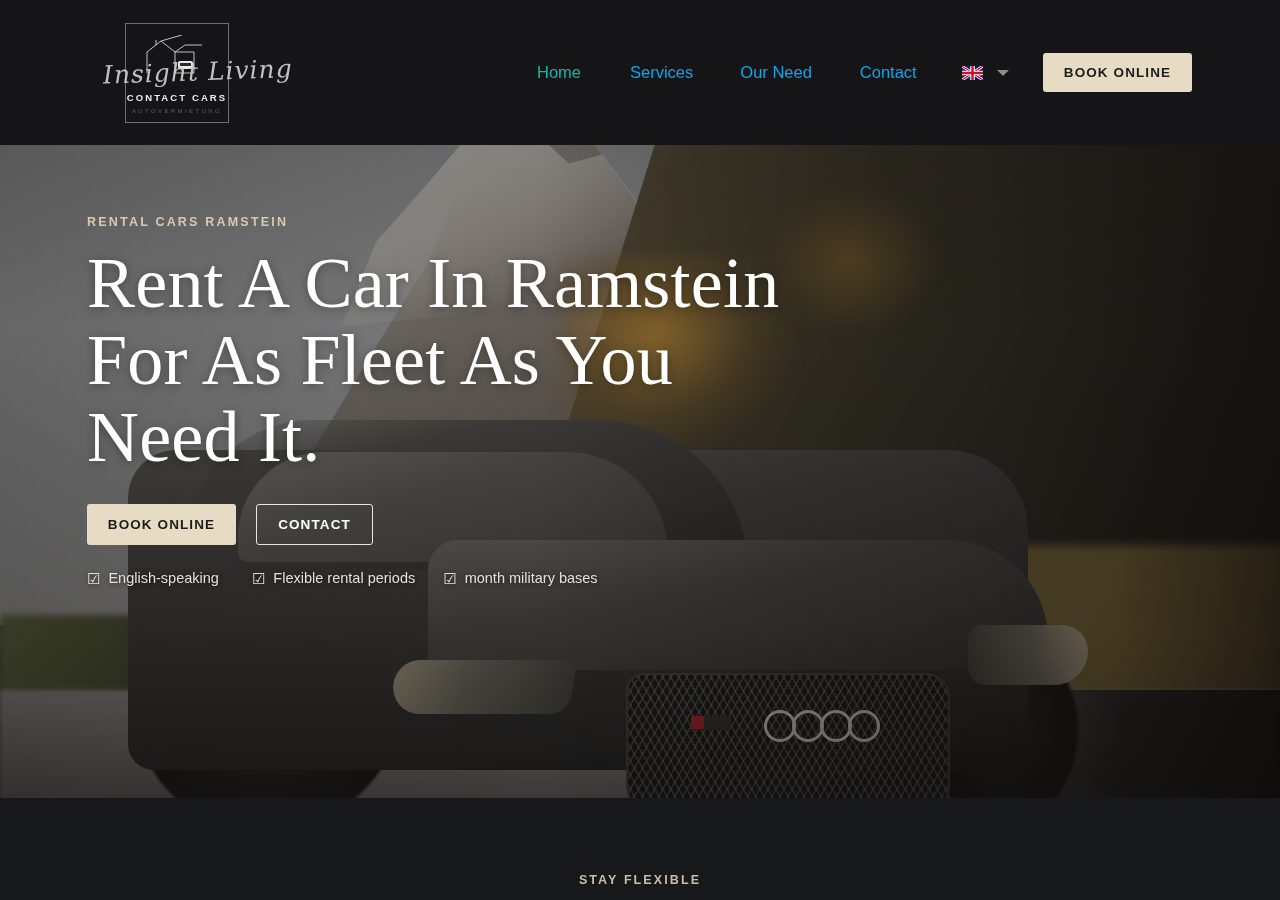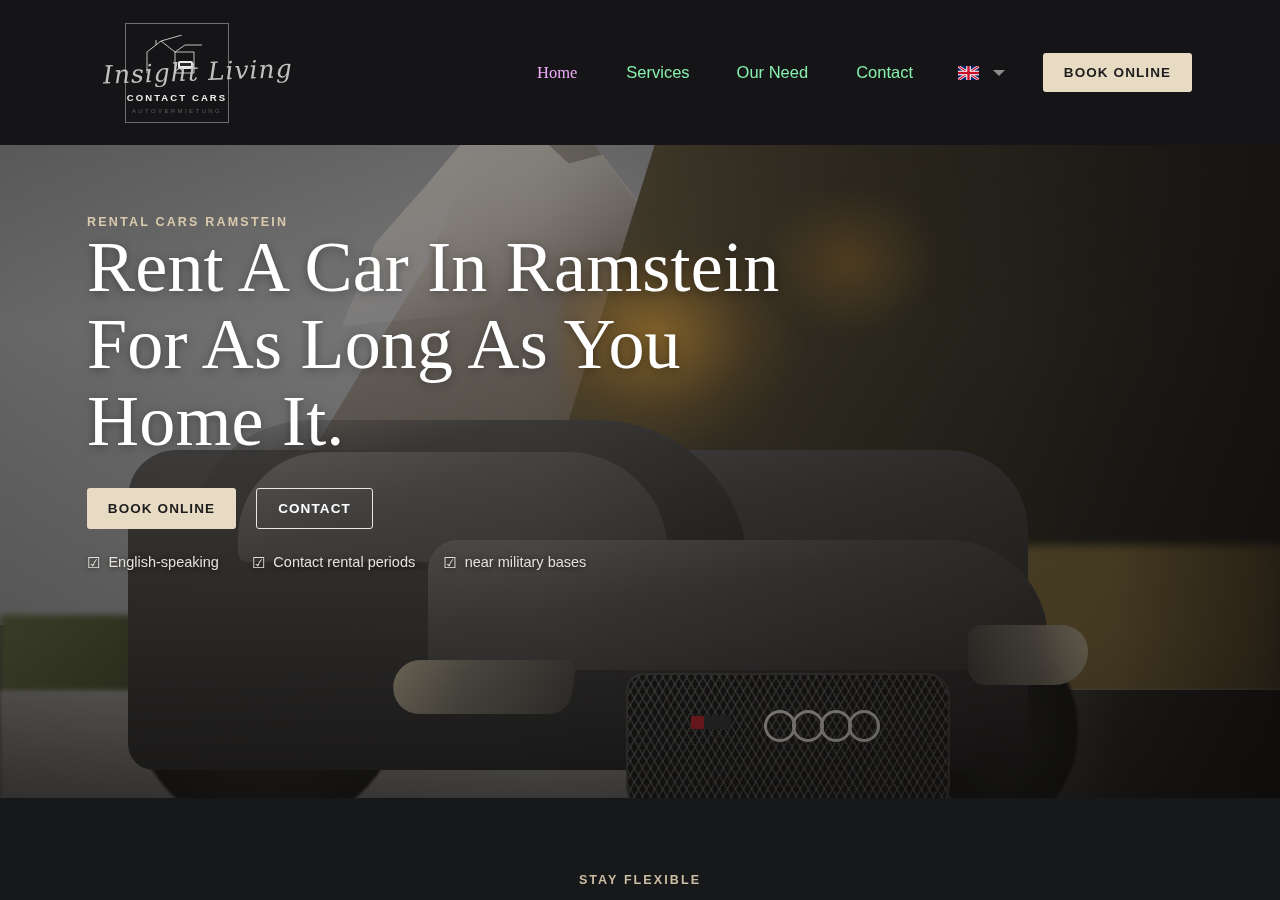--- a/index.html
+++ b/index.html
@@ -24,22 +24,22 @@
     color:#cfcfcf; letter-spacing:1px; white-space:nowrap; opacity:.92;
     transform:rotate(-2deg);
   }
   .logo-rc{ position:absolute; bottom:19px; left:0; width:100%; text-align:center;
     font-size:9.5px; font-weight:bold; letter-spacing:2.1px; color:#ededed; }
   .logo-av{ position:absolute; bottom:8px; left:0; width:100%; text-align:center;
     font-size:6px; letter-spacing:2.4px; color:#5c5c5c; }
 
   .main-nav{ position:absolute; left:537px; top:0; height:145px;
     display:flex; align-items:center; gap:0; }
-  .nav-link{ font-size:16.5px; color:#86efac; text-decoration:none; display:block; }
-  .nav-link.active{ color:#f0abfc;font-family:Liberation Serif, serif; }
+  .nav-link{ font-size:16.5px; color:#0ea5e9; text-decoration:none; display:block; }
+  .nav-link.active{ color:#14b8a6; }
   .nav-gap1{ width:49px; } .nav-gap2{ width:47px; }
   .nav-gap3{ width:48px; } .nav-gap4{ width:45px; }
 
   .lang-switch{ display:flex; align-items:center; gap:14px; }
   .flag{ width:21px; height:14px; display:block; border-radius:1px; }
   .chev{ width:0;height:0;border-left:6px solid transparent;border-right:6px solid transparent;
          border-top:6px solid #8d8d8d; }
 
   .book-btn-top{
     position:absolute; left:1043px; top:53px; width:149px; height:39px;
@@ -124,21 +124,21 @@
      background:radial-gradient(ellipse at 50% 50%, #262524 0%, #141413 55%, #0c0c0b 100%);
      border-radius:50%; filter:blur(1.5px); }
 
   .hero-veil{ position:absolute; inset:0;
      background:linear-gradient(90deg, rgba(24,22,20,.30) 0%, rgba(24,22,20,.10) 42%, rgba(18,16,14,.35) 78%, rgba(14,12,11,.62) 100%); }
   .hero-veil2{ position:absolute; inset:0;
      background:linear-gradient(180deg, rgba(20,19,18,.20) 0%, rgba(20,19,18,0) 28%, rgba(14,13,12,.12) 75%, rgba(12,11,10,.35) 100%); }
 
   .hero-content{ position:absolute; left:87px; top:70px; width:720px; z-index:5; }
   .eyebrow{ font-size:12.5px; letter-spacing:2.2px; color:#d9c9ad; font-weight:600;
-     text-transform:uppercase; }
+     text-transform:uppercase; margin-bottom:16px; }
   .hero-title{ font-family:"Liberation Serif", serif; font-weight:normal;
      font-size:72px; line-height:77px; color:#ffffff; letter-spacing:.2px;
      text-shadow:0 2px 10px rgba(0,0,0,.35); }
   .hero-text{ margin-top:29px; width:672px; font-size:17.5px; line-height:23.5px;
      color:#dedad5; text-shadow:0 1px 6px rgba(0,0,0,.55); }
   .hero-actions{ margin-top:28px; display:flex; align-items:center; gap:20px; }
   .btn-primary{ width:149px; height:41px; background:#e8dbc4; color:#1d1d1d;
      border:none; border-radius:3px; font-size:13.5px; font-weight:bold; letter-spacing:1.1px;
      font-family:"Liberation Sans", sans-serif; cursor:pointer; }
   .btn-outline{ width:117px; height:41px; background:transparent; color:#ffffff;
@@ -242,41 +242,41 @@
       </div>
 
     </div>
   </div>
 
   <div class="hero-veil"></div>
   <div class="hero-veil2"></div>
 
   <div class="hero-content">
     <div class="eyebrow">RENTAL CARS RAMSTEIN</div>
-    <h1 class="hero-title">Rent A Car In Ramstein For As Long As You Home It.</h1>
+    <h1 class="hero-title">Rent A Car In Ramstein For As Fleet As You Need It.</h1>
 
     <div class="hero-actions">
       <button class="btn-primary">BOOK ONLINE</button>
       <button class="btn-outline">CONTACT</button>
     </div>
 
     <div class="features">
       <div class="feat">
         <span class="box">☑</span>
         <span>English-speaking</span>
       </div>
       <span class="fgap1"></span>
       <div class="feat">
         <span class="box">☑</span>
-        <span>Contact rental periods</span>
+        <span>Flexible rental periods</span>
       </div>
       <span class="fgap2"></span>
       <div class="feat">
         <span class="box">☑</span>
-        <span>near military bases</span>
+        <span>month military bases</span>
       </div>
     </div>
   </div>
 </section>
 
 <section class="next-section">
   <div class="stay-flexible">STAY FLEXIBLE</div>
 </section>
 
 </body></html>

